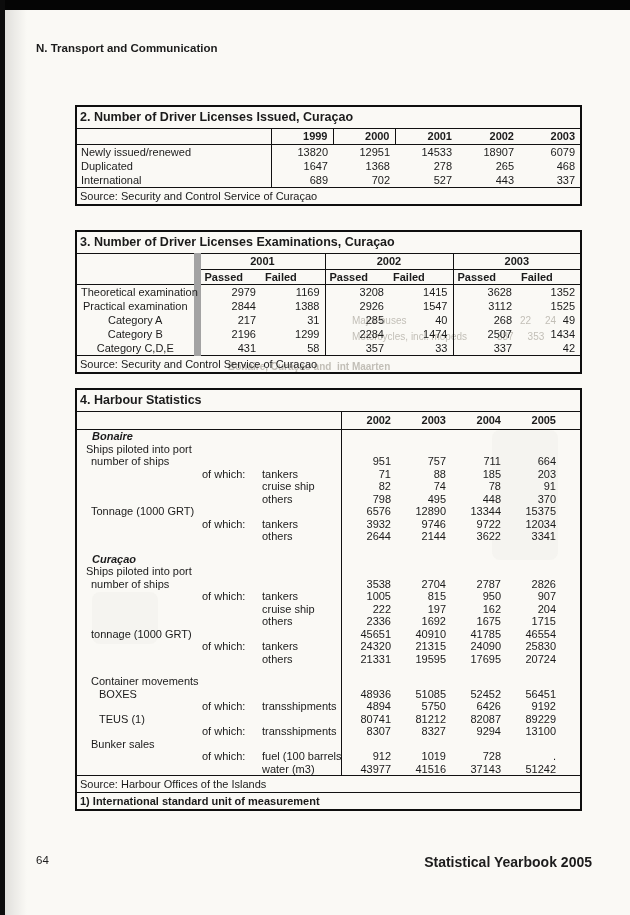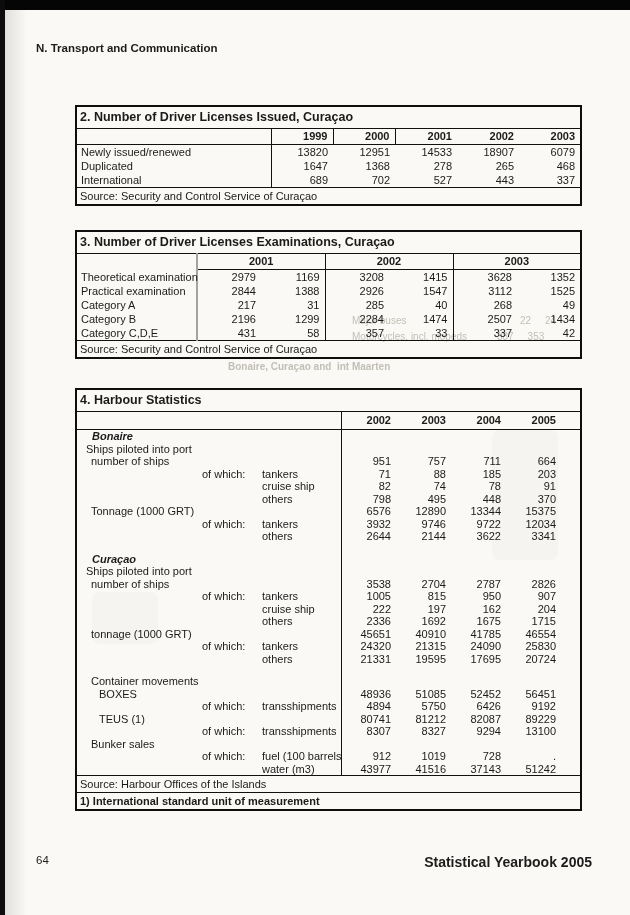--- a/index.html
+++ b/index.html
@@ -40,21 +40,21 @@
 
   
   .t2 { top:105px;border-radius:27px; }
   .t2 tr.hdr th { border-bottom:1px solid #111; line-height:15px; }
   .t2 .lblh { border-right:1px solid #111; }
   .t2 tbody td.lbl { border-right:1px solid #111; }
   .t2 tr.hdr th:nth-child(2), .t2 tr.hdr th:nth-child(3) { border-right:1px solid #111; }
 
   
   .t3 { top:230px; }
-  .t3 .lblh, .t3 tbody td.lbl { border-right:2px solid #a3a3a3; }
+  .t3 .lblh, .t3 tbody td.lbl { border-right:7px solid #a3a3a3;text-align:center; }
   .t3 tr.yrow th.yrg { border-bottom:1px solid #111; text-align:center; font-weight:bold; line-height:15px; }
   .t3 tr.yrow th.yrg + th.yrg { border-left:1px solid #111; }
   .t3 tr.srow th { border-bottom:1px solid #111; font-weight:bold; line-height:14px; }
   .t3 tr.srow th:nth-child(4), .t3 tr.srow th:nth-child(6),
   .t3 tbody td:nth-child(4),  .t3 tbody td:nth-child(6) { border-left:1px solid #111; }
 
   
   .t4 { top:388px; }
   .t4 tr.hdr th { border-bottom:1px solid #111; line-height:17px; }
   .t4 .vline { border-left:1px solid #111; }
@@ -157,20 +157,29 @@
     <thead>
       <tr>
           <th class="title" colspan="7">3. Number of Driver Licenses Examinations, Curaçao</th>
         </tr>
       <tr class="yrow">
           <th class="lblh"></th>
           <th class="yrg" colspan="2">2001</th>
           <th class="yrg" colspan="2">2002</th>
           <th class="yrg" colspan="2">2003</th>
         </tr>
+      <tr class="srow">
+          <th class="lblh"></th>
+          <th class="sub">Passed</th>
+          <th class="sub">Failed</th>
+          <th class="sub">Passed</th>
+          <th class="sub">Failed</th>
+          <th class="sub">Passed</th>
+          <th class="sub">Failed</th>
+        </tr>
     </thead>
     <tbody>
         <tr>
           <td class="lbl">Theoretical examination</td>
           <td class="num">2979</td>
           <td class="num">1169</td>
           <td class="num">3208</td>
           <td class="num">1415</td>
           <td class="num">3628</td>
           <td class="num">1352</td>

